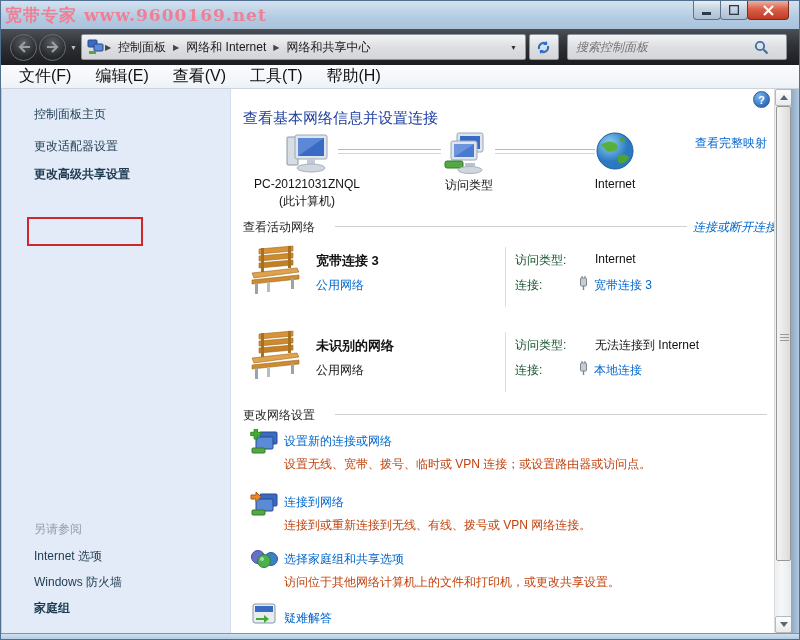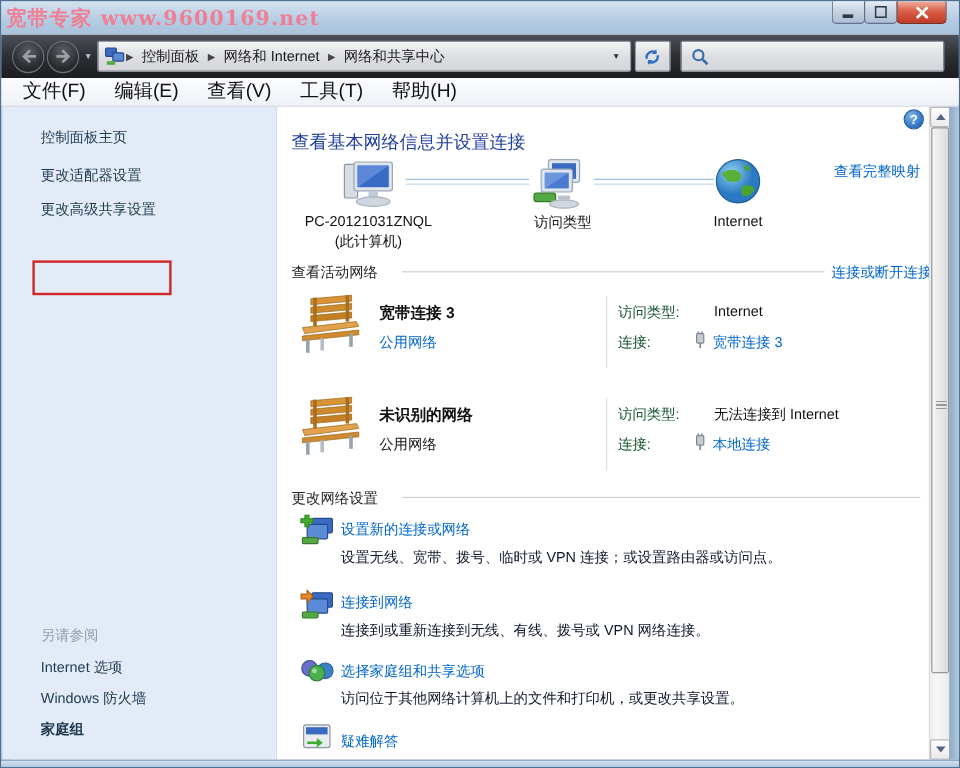--- a/index.html
+++ b/index.html
@@ -49,21 +49,21 @@
   .dline { position:absolute; height:1px; background:#9fc0dd; }
   .dline2 { position:absolute; height:1px; background:#c4daec; }
   a.link { color:#0066cc; text-decoration:none; font-size:12px; white-space:nowrap; }
   .secheader { position:absolute; font-size:12px; color:#222; }
   .secline { position:absolute; height:1px; background:#d0d0d0; }
   .netname { position:absolute; font-size:13px; font-weight:bold; color:#111; }
   .nettype { position:absolute; font-size:12px; }
   .vdivider { position:absolute; width:1px; background:#dcdcdc; }
   .acclabel { position:absolute; font-size:12px; color:#14532d; }
   .accvalue { position:absolute; font-size:12px; color:#111; white-space:nowrap; }
-  .taskdesc { position:absolute; font-size:12px; color:#0f172a; white-space:nowrap; }
+  .taskdesc { position:absolute; font-size:12px; color:#c2410c; white-space:nowrap; }
 
   
   .scroll { left:773px; top:88px; width:17px; height:544px; background:linear-gradient(90deg,#ecedee,#f6f7f8 40%,#e9eaeb); border-left:1px solid #dcdcdc; }
   .scrollbtn { position:absolute; left:0; width:17px; height:17px; background:linear-gradient(#fdfdfd,#ebebeb);
     border:1px solid #b9b9b9; border-radius:2px; display:flex; align-items:center; justify-content:center; }
   .tri-up { width:0; height:0; border-left:4px solid transparent; border-right:4px solid transparent; border-bottom:5px solid #55677d; }
   .tri-down { width:0; height:0; border-left:4px solid transparent; border-right:4px solid transparent; border-top:5px solid #55677d; }
   .thumb { position:absolute; left:1px; top:17px; width:15px; height:455px; border:1px solid #979797; border-radius:2px;
     background:linear-gradient(90deg,#f4f4f4,#dcdcdc); }
   .grip { position:absolute; left:3px; top:50%; width:9px; height:8px;
@@ -128,41 +128,42 @@
     </div>
     <div class="bar-field" style="width:30px; margin-left:3px; justify-content:center;">
       <svg width="15" height="15">
         <path d="M3 9 A5 5 0 0 1 11 4" stroke="#2f6fc4" stroke-width="2" fill="none"></path>
         <path d="M12 6 A5 5 0 0 1 4 11" stroke="#2f6fc4" stroke-width="2" fill="none"></path>
         <path d="M11 1 L11 5 L7 5 Z" fill="#2f6fc4"></path>
         <path d="M4 14 L4 10 L8 10 Z" fill="#2f6fc4"></path>
       </svg>
     </div>
     <div class="bar-field searchbox" style="width:220px; margin-left:8px; padding-left:8px;">
+      <input placeholder="搜索控制面板" style="">
       <svg width="15" height="15" style="margin-right:7px">
         <circle cx="6" cy="6" r="4.2" fill="none" stroke="#3b6ea5" stroke-width="1.8"></circle>
         <path d="M9.5 9.5 L13.5 13.5" stroke="#3b6ea5" stroke-width="2.2"></path>
       </svg>
     </div>
   </div>
 
   <div class="abs menubar">
     <span class="menuitem">文件(F)</span>
     <span class="menuitem">编辑(E)</span>
     <span class="menuitem">查看(V)</span>
     <span class="menuitem">工具(T)</span>
     <span class="menuitem">帮助(H)</span>
   </div>
 
   <div class="abs leftframe"></div>
   <div class="abs sidebar">
     <div class="sideitem" style="top:17px;font-family:Liberation Mono, monospace;">控制面板主页</div>
     <div class="redbox"></div>
     <div class="sideitem" style="top:49px;">更改适配器设置</div>
-    <div class="sideitem" style="top:77px;">更改高级共享设置</div>
+    <div class="sideitem" style="top:77px;font-weight:bold;">更改高级共享设置</div>
     <div class="sideitem side-gray" style="top:432px;">另请参阅</div>
     <div class="sideitem" style="top:459px;">Internet 选项</div>
     <div class="sideitem" style="top:485px;">Windows 防火墙</div>
     <div class="sideitem" style="top:511px;font-weight:bold;">家庭组</div>
   </div>
 
   <div class="abs main">
     <div class="help">?</div>
     <div class="h1">查看基本网络信息并设置连接</div>
 
@@ -201,21 +202,21 @@
       <path d="M26 6 Q31 8 30 11 Q26 12 25 9 Z" fill="#4ca332"></path>
     </svg>
     <div class="maplabel" style="left:10px; top:88px; width:132px;">PC-20121031ZNQL</div>
     <div class="maplabel" style="left:10px; top:104px; width:132px;">(此计算机)</div>
     <div class="maplabel" style="left:200px; top:88px; width:76px;">访问类型</div>
     <div class="maplabel" style="left:352px; top:88px; width:64px;">Internet</div>
     <a class="link abs" style="left:464px; top:46px;">查看完整映射</a>
 
     <div class="secheader" style="left:12px; top:130px; position:absolute;">查看活动网络</div>
     <div class="secline" style="left:104px; top:137px; width:352px;"></div>
-    <a class="link abs" style="left:462px; top:130px;">连接或断开连接</a>
+    <a class="link abs" style="left:462px; top:130px;font-style:italic;">连接或断开连接</a>
 
     <svg class="abs" style="left:16px; top:156px;" width="56" height="52">
       <path d="M12 4 L46 1 L46 6 L12 9 Z" fill="#d99336" stroke="#9a6a1f" stroke-width="0.6"></path>
       <path d="M12 11 L46 8 L46 13 L12 16 Z" fill="#cf8a2d" stroke="#9a6a1f" stroke-width="0.6"></path>
       <path d="M12 18 L46 15 L46 20 L12 23 Z" fill="#c57f24" stroke="#9a6a1f" stroke-width="0.6"></path>
       <rect x="14" y="3" width="3" height="24" fill="#a86f1e"></rect>
       <rect x="41" y="1" width="3" height="22" fill="#a86f1e"></rect>
       <path d="M5 28 L50 23 L52 27 L7 33 Z" fill="#e2a24c" stroke="#9a6a1f" stroke-width="0.6"></path>
       <path d="M5 35 L52 30 L52 34 L5 39 Z" fill="#d08a2f" stroke="#9a6a1f" stroke-width="0.6"></path>
       <rect x="8" y="38" width="3" height="11" fill="#9aa2ab"></rect>

